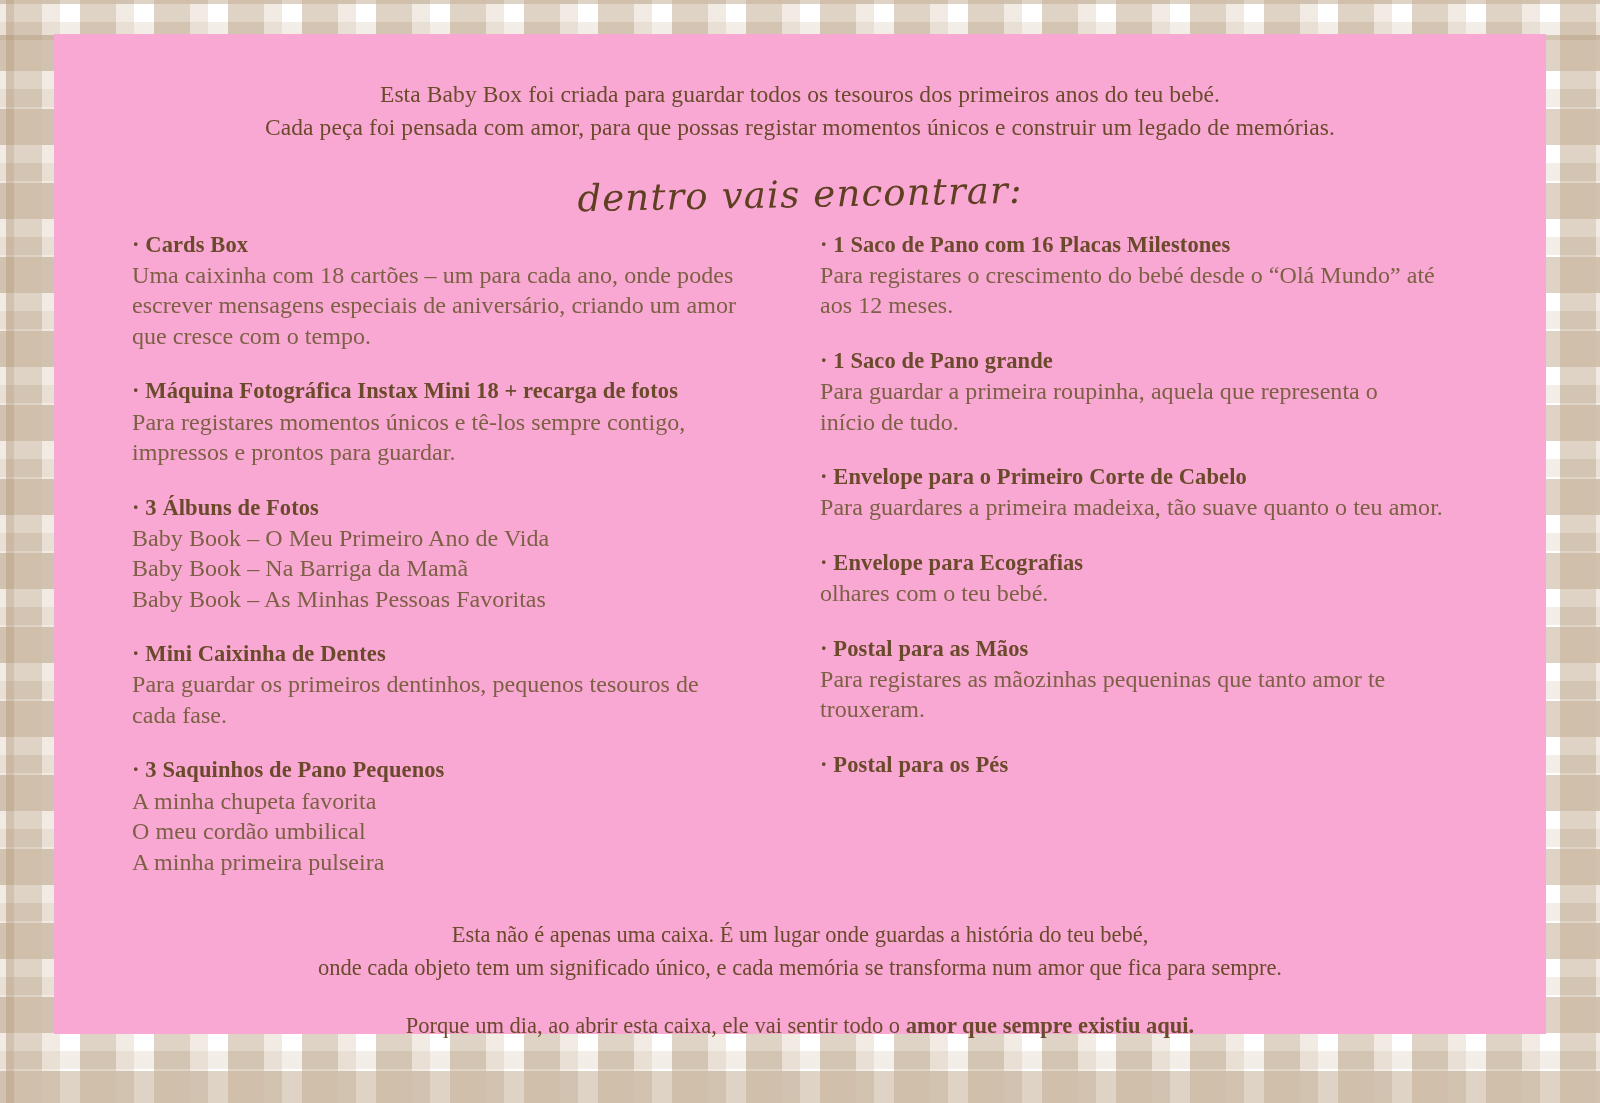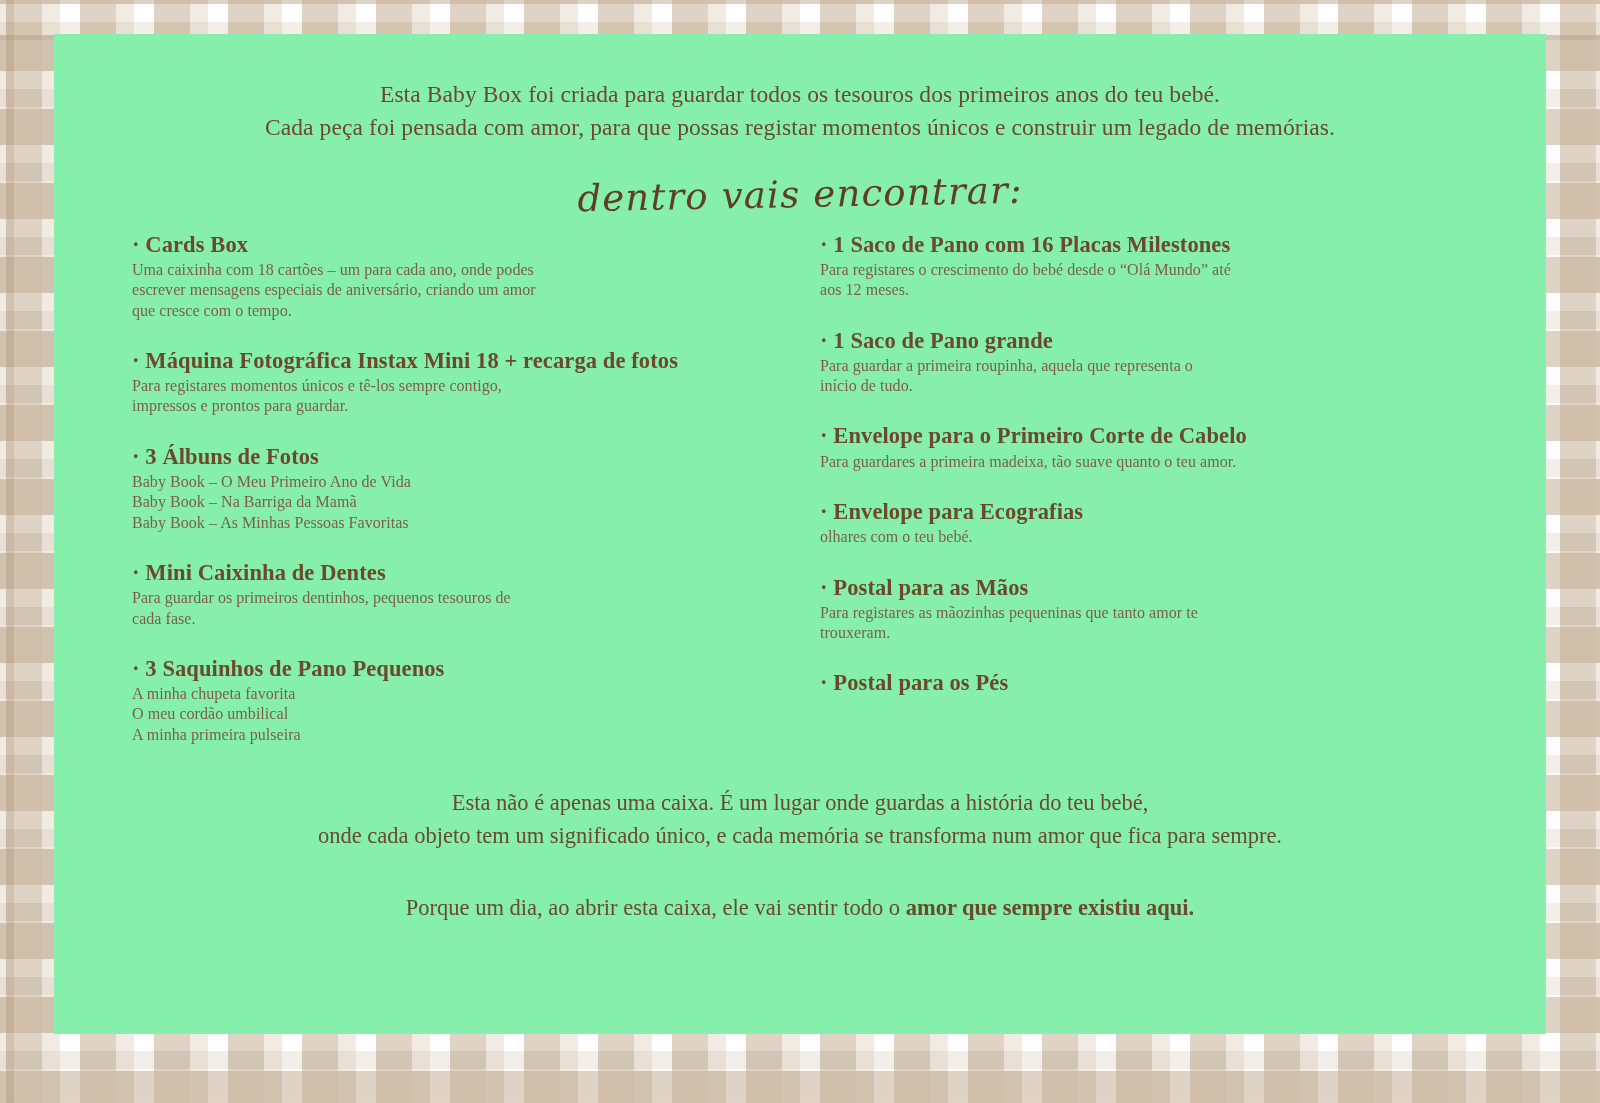--- a/index.html
+++ b/index.html
@@ -49,21 +49,21 @@
     mix-blend-mode: multiply;
   }
 
   
   .card {
     position: absolute;
     left: 54px;
     top: 34px;
     width: 1492px;
     height: 1000px;
-    background: #86efac;
+    background: #f9a8d4;
     box-sizing: border-box;
     padding: 44px 40px 20px 40px;
   }
 
   .intro {
     text-align: center;
     color: #6a4a2b;
     font-size: 23.5px;
     line-height: 1.42;
     letter-spacing: 0.1px;
@@ -97,36 +97,36 @@
   .entry-title {
     color: #6a4a2b;
     font-size: 22.5px;
     font-weight: bold;
     letter-spacing: 0.1px;
     line-height: 1.3;
     margin-bottom: 1px;
   }
   .entry-desc {
     color: #7d6044;
-    font-size: 16px;
+    font-size: 24px;
     line-height: 1.27;
     letter-spacing: 0.05px;
   }
   .entry-desc .line { display: block; }
 
   .outro {
     margin-top: 30px;
     text-align: center;
     color: #6a4a2b;
     font-size: 22.5px;
     line-height: 1.45;
   }
   .outro div { white-space: nowrap; }
   .outro .final {
-    margin-top: 40px;
+    margin-top: 26px;
   }
   .outro .strong { font-weight: bold; }
 </style>
 </head>
 <body>
 
 <div class="page">
   <div class="gingham"></div>
   <div class="gingham-soft"></div>
 

